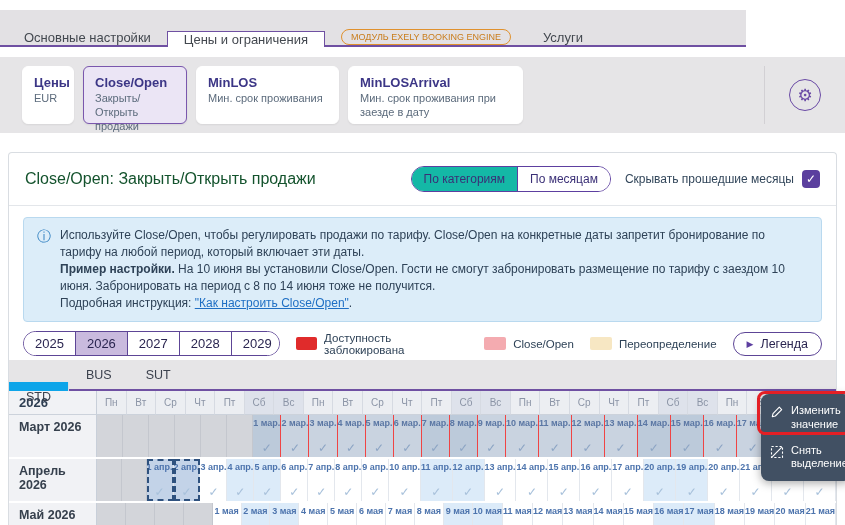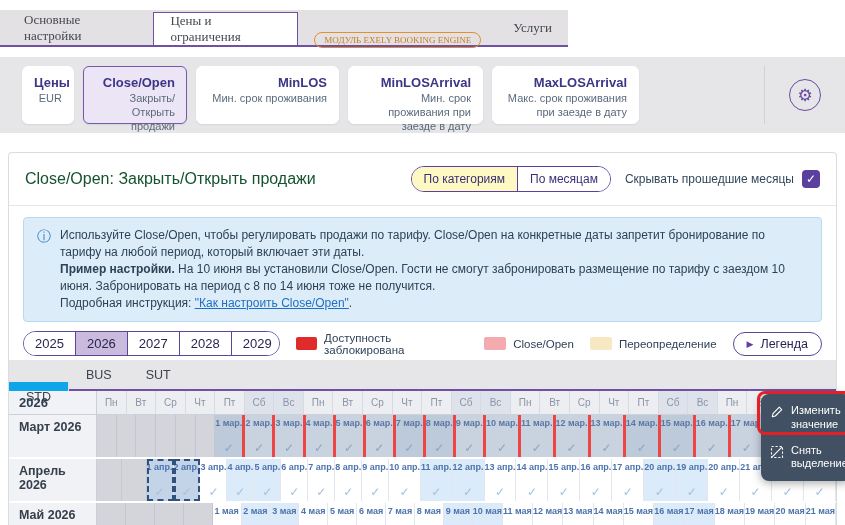--- a/index.html
+++ b/index.html
@@ -1,47 +1,47 @@
 <!DOCTYPE html>
 <html><head>
 <meta charset="utf-8">
 <style>
   * { box-sizing: border-box; margin: 0; padding: 0; }
   html,body { width:845px; height:525px; overflow:hidden; background:#fff;
     font-family:"Liberation Sans", sans-serif; position:relative; }
 
   
-  .topbar { position:absolute; top:10px; left:0; width:568px; height:37px;
-    background:#e3e1e4; border-bottom:2px solid #6f50a2; display:flex; align-items:center; padding-left:8px;font-family:Liberation Serif, serif; }
+  .topbar { position:absolute; top:10px; left:0; width:746px; height:37px;
+    background:#e3e1e4; border-bottom:2px solid #6f50a2; display:flex; align-items:flex-end; padding-left:8px; }
   .top-tab { display:flex; align-items:center; gap:7px; padding:0 16px; font-size:13px; color:#43484f; cursor:pointer; }
   .top-tab.active { background:#fff; border:1px solid #6f50a2; border-bottom:none; margin-bottom:-2px; }
   .badge { border:1px solid #e0912e; color:#c97d1c; border-radius:10px; padding:2px 9px; font-size:9px; white-space:nowrap;margin-top:24px; }
 
   
   .cardsbar { position:absolute; top:57px; left:0; right:0; height:76px; background:#e6e5e7;
     display:flex; align-items:center; padding-left:22px; gap:9px; }
   .rcard { background:#fff; border:1px solid #fff; border-radius:6px; padding:8px 11px; height:58px;
-    box-shadow:0 1px 2px rgba(0,0,0,.07); cursor:pointer;text-align:right; }
+    box-shadow:0 1px 2px rgba(0,0,0,.07); cursor:pointer; }
   .rcard .t { font-size:13px; font-weight:bold; color:#3c3686; margin-bottom:2px; }
   .rcard .s { font-size:11px; color:#5c6b7c; line-height:1.25; }
   .rcard.sel { background:#ebe5f5; border:1.5px solid #7a57ad; }
   .cards-right { margin-left:auto; display:flex; align-items:center; height:100%; }
   .vdiv { width:1px; height:58px; background:#d2d0d4; }
   .gear-btn { width:32px; height:32px; border:1.5px solid #6a4aa5; border-radius:50%; margin:0 24px;
     display:flex; align-items:center; justify-content:center; color:#6a4aa5; font-size:17px; cursor:pointer; background:#fff0; }
 
   
   .panel { position:absolute; top:152px; left:8px; right:8px; bottom:0;
     background:#fff; border:1px solid #d9dde2; border-bottom:none; border-radius:4px 4px 0 0; }
   .panel-head { display:flex; align-items:center; padding:13px 16px; gap:14px; border-bottom:1px solid #e3e6ea; }
   .panel-title { font-size:16px; color:#14532d; }
   .spacer { flex:1; }
   .toggle { display:flex; border:1.5px solid #5d3fa0; border-radius:15px; overflow:hidden; font-size:12px; color:#3a2f76; }
   .toggle .opt { padding:5px 12px; cursor:pointer; background:#fff; }
-  .toggle .opt.active { background:#fef9c3; }
+  .toggle .opt.active { background:#14b8a6; }
   .toggle .opt + .opt { border-left:1.5px solid #5d3fa0; }
   .hidepast { display:flex; align-items:center; gap:8px; font-size:12px; color:#33475b; }
   .cbx { width:18px; height:18px; border-radius:4px; background:#5b3f9e; color:#fff; font-size:12px;
     display:flex; align-items:center; justify-content:center; cursor:pointer; }
 
   .infobox { margin:11px 14px 9px; background:#dcedf9; border:1px solid #b9d9ef; border-radius:4px;
     padding:9px 14px 9px 36px; font-size:12px; color:#2e4257; line-height:1.42; position:relative; }
   .info-i { position:absolute; left:13px; top:9px; color:#2e7fc0; font-size:14px; }
   .infobox b { font-weight:bold; }
   .infobox a { color:#1f6fc4; text-decoration:underline; cursor:pointer; }
@@ -72,21 +72,21 @@
     background:#eceef2; border-right:1px solid #d6dae2; border-bottom:1px solid #ccd2db; }
   .cal-th.wk { background:#dee2eb; }
   .cal-mlabel { background:#f1f2f5; border-right:1px solid #c8cfd9; padding:5px 10px;
     font-size:12.5px; font-weight:bold; color:#36404d; }
   .cell { height:42px; border-right:1px solid #e3e7ed; display:flex; flex-direction:column;
     justify-content:space-between; align-items:center; padding:3px 0 2px; background:#fff; cursor:pointer; }
   .cell .d { font-size:9px; font-weight:bold; color:#4d74ad; white-space:nowrap; }
   .cell .ck { font-size:12px; color:#a8c1db; }
   .cell.wk { background:#dcebf9; }
   .cell.empty { background:#d3d5da; border-right:1px solid #c4c7ce; cursor:default; }
-  .month.muted .cell { background:#c9d3e0; border-right:3px solid #ef4444; }
+  .month.muted .cell { background:#c9d3e0; border-right:1px solid #ef4444; }
   .month.muted .cell.wk { background:#bccada; }
   .month.muted .cell.empty { background:#d3d5da; border-right:1px solid #c4c7ce; }
   .month.muted .cell .d { color:#5b77a4; }
   .month.muted .cell .ck { color:#8da5c4; }
   .cell.selected { background:#c3d3e8; outline:2px dashed #2e517e; outline-offset:-2px; z-index:1; }
 
   
   .ctxmenu { position:absolute; left:761px; top:394px; width:90px; background:#415063; border-radius:8px;
     padding:4px 0; z-index:10; box-shadow:0 2px 10px rgba(0,0,0,.35); }
   .ctx-item { display:flex; gap:7px; padding:6px 6px 6px 9px; color:#fff; font-size:11px; line-height:1.25;
@@ -119,27 +119,23 @@
     <div class="s">EUR</div>
   </div>
   <div class="rcard sel" style="width:104px">
     <div class="t">Close/Open</div>
     <div class="s">Закрыть/Открыть продажи</div>
   </div>
   <div class="rcard" style="width:143px">
     <div class="t">MinLOS</div>
     <div class="s">Мин. срок проживания</div>
   </div>
-  <div class="rcard" style="width:135px">
+  <div class="rcard" style="width:175px">
     <div class="t">MinLOSArrival</div>
     <div class="s">Мин. срок проживания при заезде в дату</div>
-  </div>
-  <div class="rcard" style="width:147px">
-    <div class="t">MaxLOSArrival</div>
-    <div class="s">Макс. срок проживания при заезде в дату</div>
   </div>
   <div class="cards-right">
     <div class="vdiv"></div>
     <div class="gear-btn">
         <span>⚙</span>
       </div>
   </div>
 </div>
 
 <div class="panel">

